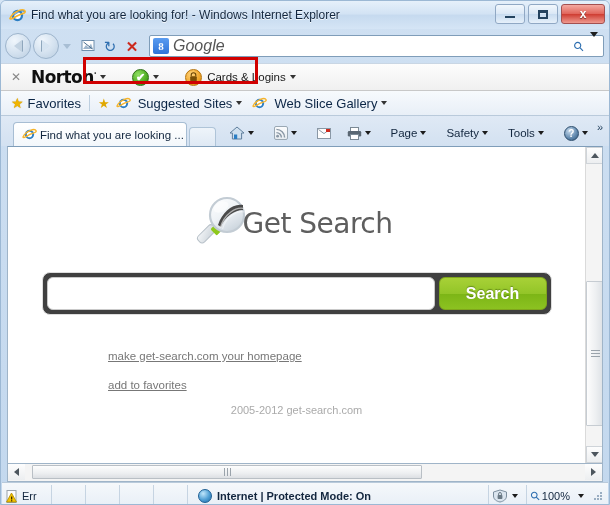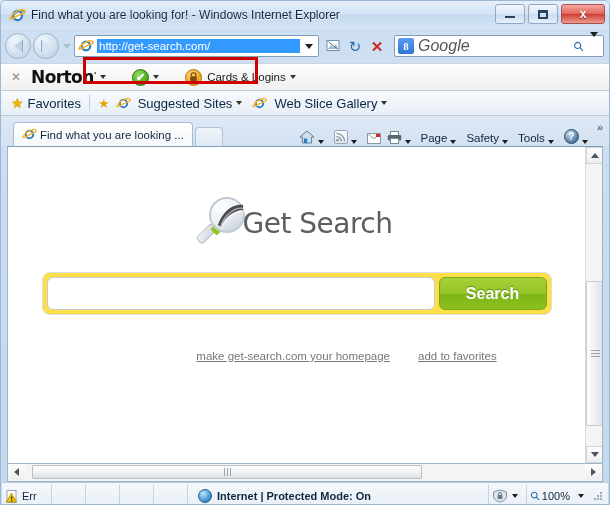--- a/index.html
+++ b/index.html
@@ -232,23 +232,23 @@
     width: 28px; height: 19px; margin-left: 2px;
     background: linear-gradient(to bottom,#eef4fa 0%,#dfe9f4 100%);
     border: 1px solid #afc4d8; border-bottom: none;
     border-radius: 4px 4px 0 0;
   }
   .cmdbar {
     margin-left: auto; display: flex; align-items: center;
     height: 26px; padding-right: 6px; gap: 0;
   }
   .cmd {
-    display: flex; align-items: flex-end;
+    display: flex; align-items: center;
     font-size: 11.5px; color: #12263e;
-    padding: 0 3px; height: 22px;
+    padding: 0 3px; height: 22px; margin-left: 10px;
   }
   .home-icon { width: 16px; height: 14px; position: relative; }
   .feed-icon {
     width: 14px; height: 14px; border: 1px solid #9aa8b4;
     border-radius: 2px; position: relative;
     background: linear-gradient(to bottom,#fbfcfd,#e7ecf1);
   }
   .mail-icon {
     width: 14px; height: 11px; border: 1px solid #8a98a6;
     background: #fdfdfd; position: relative;
@@ -290,21 +290,21 @@
     margin-top: 45px; margin-left: -10px;
   }
   .logo-mag { width: 62px; height: 62px; flex: 0 0 auto; margin-right: -10px; }
   .logo-text {
     font-size: 28px; color: #5e5e5e; letter-spacing: -0.5px;
     font-family: "DejaVu Sans", sans-serif;
   }
   .searchform {
     margin-top: 18px;
     width: 510px; height: 43px;
-    background: #fde047;
+    background: #404040;
     border: 1px solid #dedede;
     border-radius: 8px;
     display: flex; align-items: flex-end;
     padding: 4px;
   }
   .qinput {
     flex: 1 1 auto; height: 33px;
     background: #fff; border: 1px solid #c9c9c9; border-radius: 6px;
     font-size: 14px; padding: 0 9px; color: #222;
     outline: none;
@@ -313,23 +313,24 @@
     width: 108px; height: 33px; margin-left: 4px;
     border: 1px solid #7fa51c; border-radius: 6px;
     background: linear-gradient(to bottom,#a8d137 0%,#93c528 50%,#7cb516 51%,#8cc221 100%);
     color: #fff; font-size: 16px; font-weight: bold;
     text-shadow: 0 -1px 1px rgba(60,90,10,.55);
     display: flex; align-items: center; justify-content: center;
   }
   .links {
     margin-top: 35px;
     width: 100%;
-    display: flex; justify-content: center; gap: 28px;
+    display: flex; justify-content: center; gap: 17px;
     white-space: nowrap;
     padding-left: 100px;
+    flex-direction: column;
   }
   .plink {
     font-size: 11.5px; color: #777;
     text-decoration: underline;
   }
   .copy { margin-top: 13px; font-size: 11px; color: #aaa; }
 
   
   .vscroll {
     position: absolute; right: 0; top: 0; bottom: 0; width: 17px;
@@ -443,33 +444,20 @@
 
   <div class="navrow">
     <div class="navbtn">
       <span class="arrowglyph left"></span>
     </div>
     <div class="navbtn fwd">
       <span class="arrowglyph right"></span>
     </div>
     <span class="recent-caret"></span>
 
-    <div class="addr-wrap">
-      <span class="addr-icon">
-        <svg width="16" height="16" viewBox="0 0 17 17">
-          <ellipse cx="8.5" cy="8.5" rx="5.6" ry="5.8" fill="#2b7ec4"></ellipse>
-          <ellipse cx="8.5" cy="8.5" rx="3.3" ry="3.5" fill="#fff"></ellipse>
-          <path d="M1 11.5 C4 4.5, 14.5 1, 16 4.2 C17 6.5, 11 7, 7 9.5 C3.6 11.6, 1.4 12.6, 1 11.5 Z" fill="none" stroke="#f6b42b" stroke-width="1.7"></path>
-        </svg>
-      </span>
-      <span class="addr-url">http://get-search.com/</span>
-      <span class="addr-caret">
-        <span class="caret-down"></span>
-      </span>
-    </div>
 
     <div class="abtns">
       <div class="abtn">
         <span class="compat-icon">
           <svg width="14" height="14" viewBox="0 0 14 14">
             <rect x="1" y="1.5" width="12" height="10" fill="#fff" stroke="#6f8fae"></rect>
             <path d="M2 10 L5 6 L7.5 8.5 L10 4.5 L12 10 Z" fill="#9fb6cc"></path>
             <path d="M2.5 3 L11.5 10" stroke="#4a6d8e" stroke-width="1"></path>
           </svg>
         </span>
@@ -644,20 +632,21 @@
       <div class="searchform">
         <input class="qinput" type="text" placeholder="" style="">
         <div class="gsbtn">Search</div>
       </div>
 
       <div class="links">
         <span class="plink">make get-search.com your homepage</span>
         <span class="plink">add to favorites</span>
       </div>
 
+      <div class="copy">2005-2012 get-search.com</div>
     </div>
 
     <div class="vscroll">
       <div class="sbtn">
         <span class="tri up"></span>
       </div>
       <div class="vthumb">
         <span class="grip">
             <i></i>
             <i></i>

